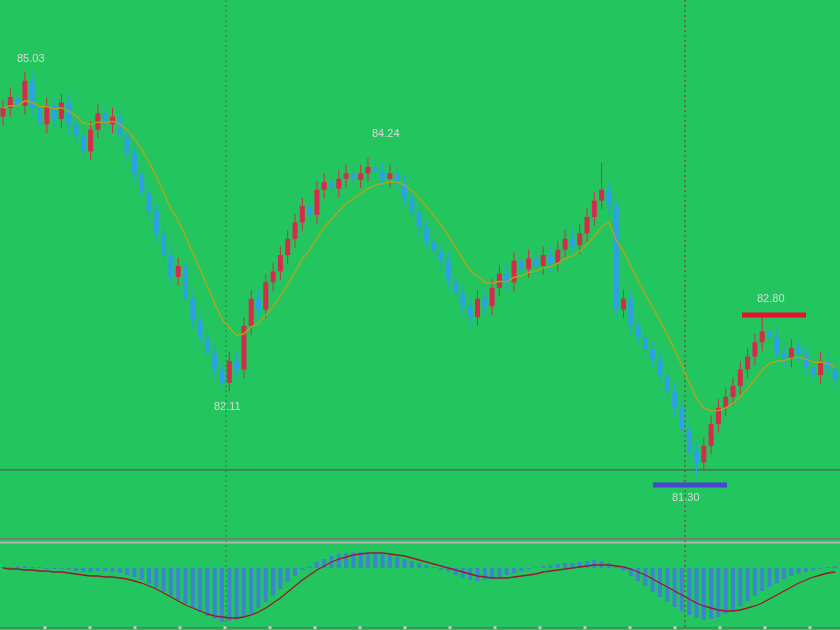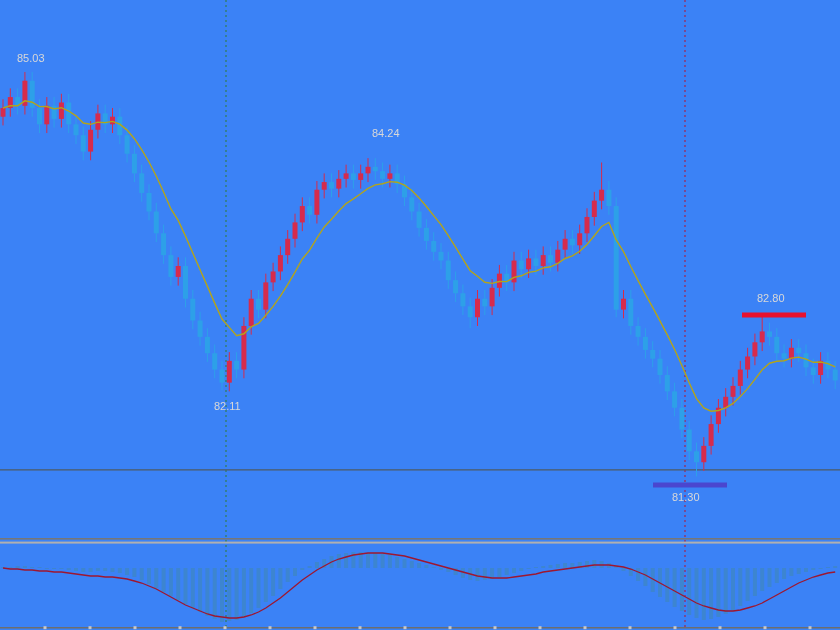--- a/index.html
+++ b/index.html
@@ -1,16 +1,16 @@
 <!DOCTYPE html>
 <html><head>
 <meta charset="utf-8">
 <style>
   html,body{margin:0;padding:0;background:#000;}
-  .chart-window{position:relative;width:840px;height:630px;background:#3b82f6;overflow:hidden;
+  .chart-window{position:relative;width:840px;height:630px;background:#22c55e;overflow:hidden;
     font-family:"Liberation Sans",sans-serif;}
   svg{display:block}
   .lbl{fill:#d8d8d8;font-size:11px;font-family:"Liberation Sans",sans-serif;}
 </style>
 </head>
 <body>
 
 <div class="chart-window">
   <svg id="cv" width="840" height="630" viewBox="0 0 840 630">
     <g id="g-vlines">

